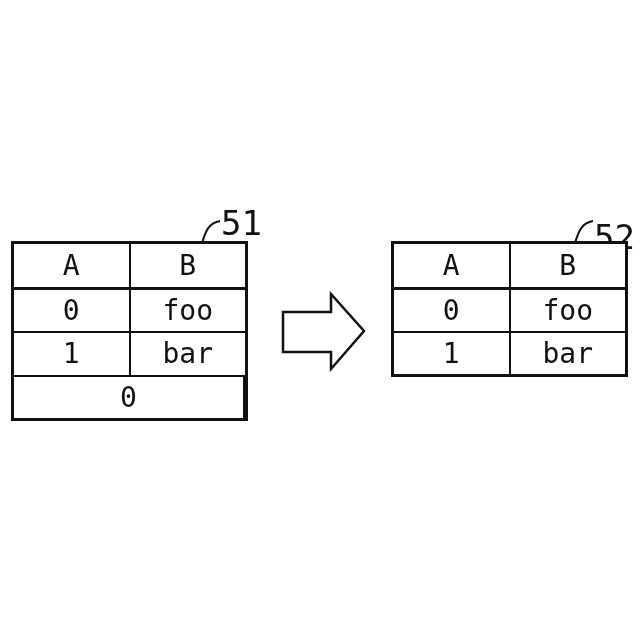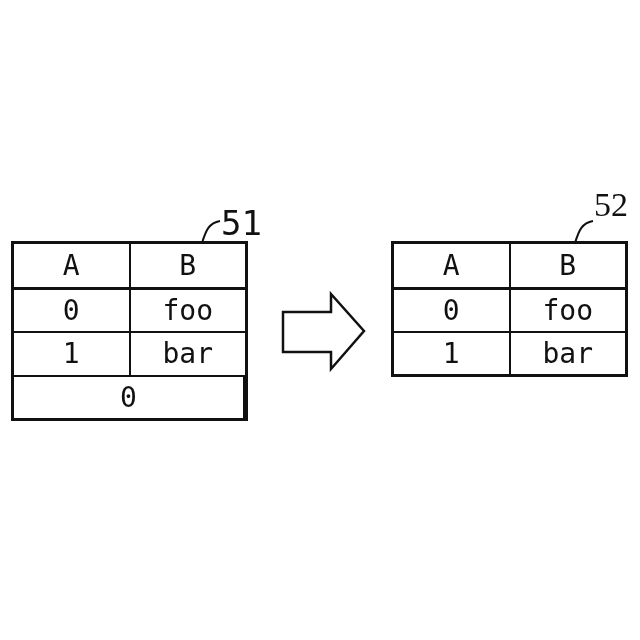--- a/index.html
+++ b/index.html
@@ -62,21 +62,21 @@
     border-right: 2px solid #111111;
   }
   .ref-label {
     position: absolute;
     font-size: 34px;
     line-height: 1;
     color: #111111;
     white-space: nowrap;
   }
   .ref-label.l51 { left: 221px; top: 206px; }
-  .ref-label.l52 { left: 594px; top: 188px; font-family: Liberation Serif, serif; }
+  .ref-label.l52 { left: 594px; top: 220px; }
 </style>
 </head>
 <body>
 
 <div class="canvas">
 
   <svg class="overlay" width="640" height="640" viewBox="0 0 640 640" xmlns="http://www.w3.org/2000/svg">
     <path d="M 202 243 C 206 230, 209 223, 220 221" fill="none" stroke="#111111" stroke-width="2"></path>
     <path d="M 575 243 C 579 230, 582 223, 593 221" fill="none" stroke="#111111" stroke-width="2"></path>
     <polygon points="283,312 331,312 331,294 364,331 331,369 331,352 283,352" fill="#ffffff" stroke="#111111" stroke-width="2.5" stroke-linejoin="miter"></polygon>

